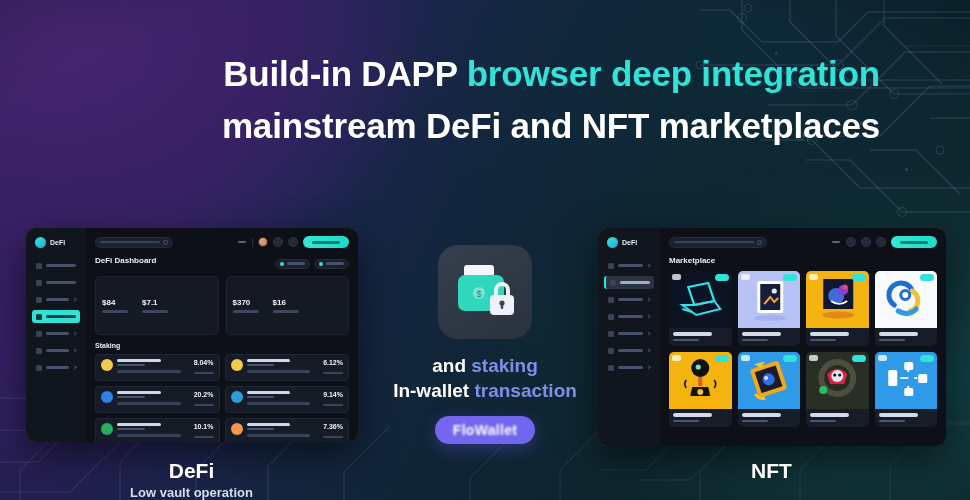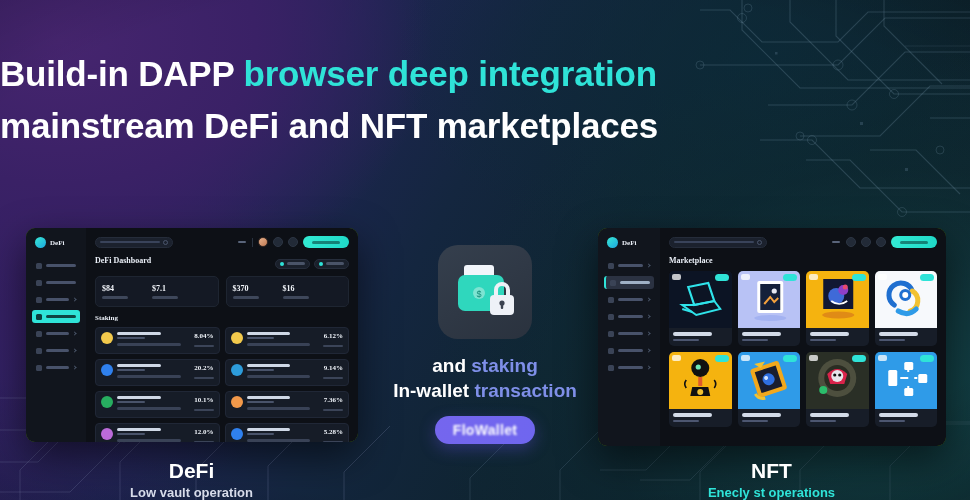--- a/index.html
+++ b/index.html
@@ -27,37 +27,36 @@
   }
   .circuit { position: absolute; inset: 0; }
   .vignette {
     position: absolute; inset: 0;
     background: radial-gradient(ellipse 105% 95% at 50% 48%, rgba(0,0,0,0) 55%, rgba(0,0,0,0.35) 100%);
   }
 
   
   #headline {
     position: absolute; top: 52px; left: 0; width: 880px;
-    text-align: left; z-index: 6;
+    text-align: right; z-index: 6;
   }
   #headline .line1 { font-size: 35px; font-weight: bold; line-height: 44px; letter-spacing: -0.2px; }
   #headline .line2 { font-size: 35px; font-weight: bold; line-height: 44px; margin-top: 8px; letter-spacing: -0.2px; }
   .tx-white { color: #ffffff; }
   .tx-teal  { color: #2fe3d8; }
 
   
   .panel {
     position: absolute;
     background: #4d7c0f;
     border-radius: 9px;
     overflow: hidden;
     box-shadow: 0 14px 38px rgba(0,0,0,0.55);
     display: flex;
     z-index: 5;
-    font-family: Liberation Serif, serif;
   }
   #defi-panel { left: 26px; top: 228px; width: 332px; height: 214px; }
   #nft-panel  { left: 598px; top: 228px; width: 348px; height: 218px; }
 
   .app-side {
     width: 60px; flex: 0 0 60px;
     background: #11151d;
     padding: 9px 6px 0 6px;
   }
   #nft-panel .app-side { width: 62px; flex: 0 0 62px; }
@@ -123,21 +122,21 @@
   .chip {
     height: 10px; border-radius: 5px; background: #1a202b; border: 1px solid #262d3b;
     display: flex; align-items: center; gap: 3px; padding: 0 4px; margin-left: 4px;
   }
   .chip .cdot { width: 4px; height: 4px; border-radius: 50%; background: #2fe3d8; flex: 0 0 4px; }
   .chip .clbl { width: 18px; height: 2.5px; border-radius: 2px; background: #4a5468; filter: blur(0.4px); }
 
   .stat-strip { display: flex; gap: 7px; margin-bottom: 3px; }
   .stat-box {
     flex: 1; background: #141924; border: 1px solid #1e2531; border-radius: 5px;
-    padding: 7px 6px; display: flex; gap: 24px;
+    padding: 21px 6px; display: flex; gap: 14px;
   }
   .stat-cell .sv { font-size: 8px; font-weight: bold; color: #f2f5fa; filter: blur(0.6px); line-height: 10px; }
   .stat-cell .sk { width: 26px; height: 2.5px; border-radius: 2px; background: #3e475a; filter: blur(0.4px); margin-top: 2px; }
 
   .stake-grid { display: flex; flex-wrap: wrap; gap: 5px; }
   .stake-card {
     width: calc(50% - 2.5px); height: 27px;
     background: #161c27; border: 1px solid #202736; border-radius: 4px;
     padding: 4px 5px; display: flex; align-items: flex-start; gap: 4px;
   }
@@ -684,14 +683,13 @@
       <span class="lbl">FloWallet</span>
     </div>
 </div>
 
 <div class="caption" id="defi-caption">
   <div class="cap-title">DeFi</div>
   <div class="cap-sub">Low vault operation</div>
 </div>
 <div class="caption" id="nft-caption">
   <div class="cap-title">NFT</div>
-  <div class="cap-sub">Enecly st operations</div>
 </div>
 
 </body></html>

